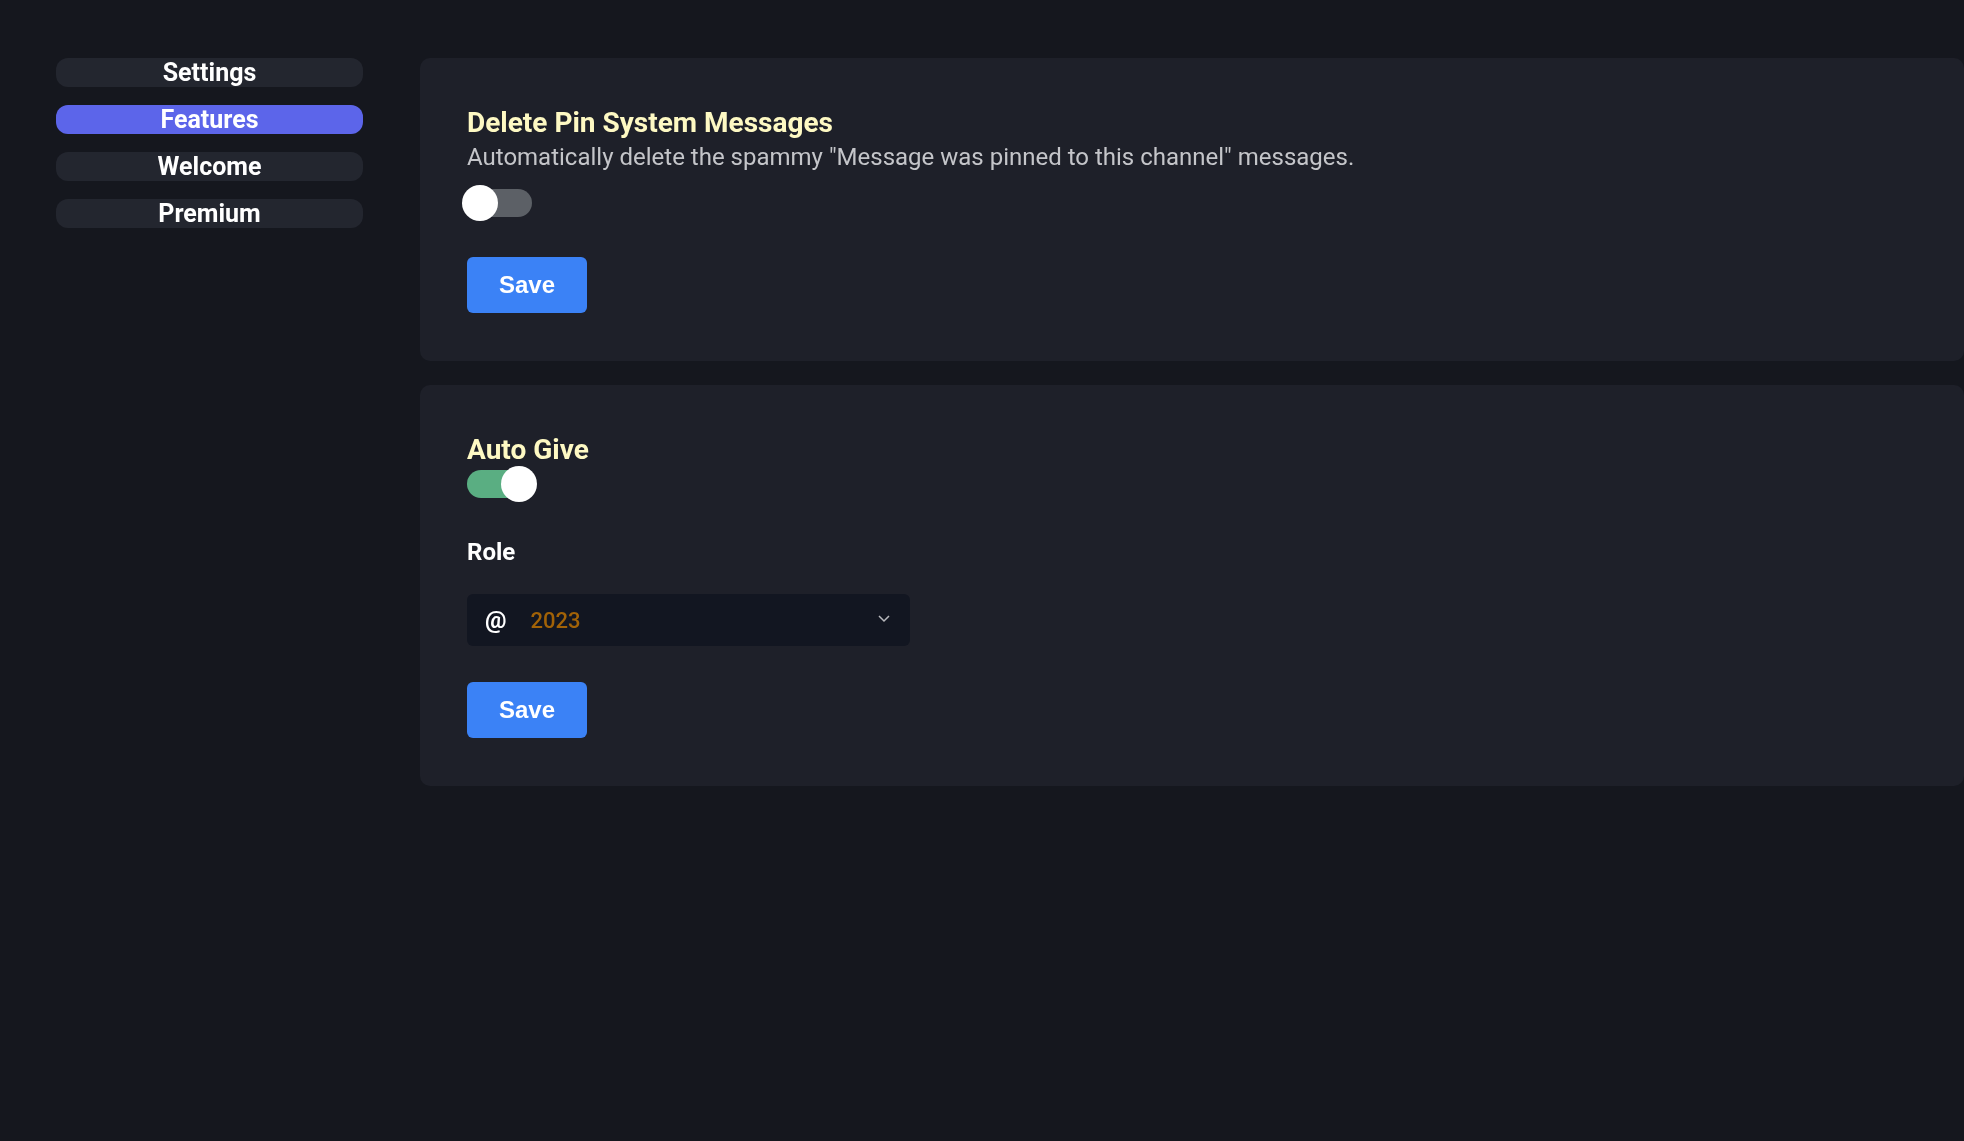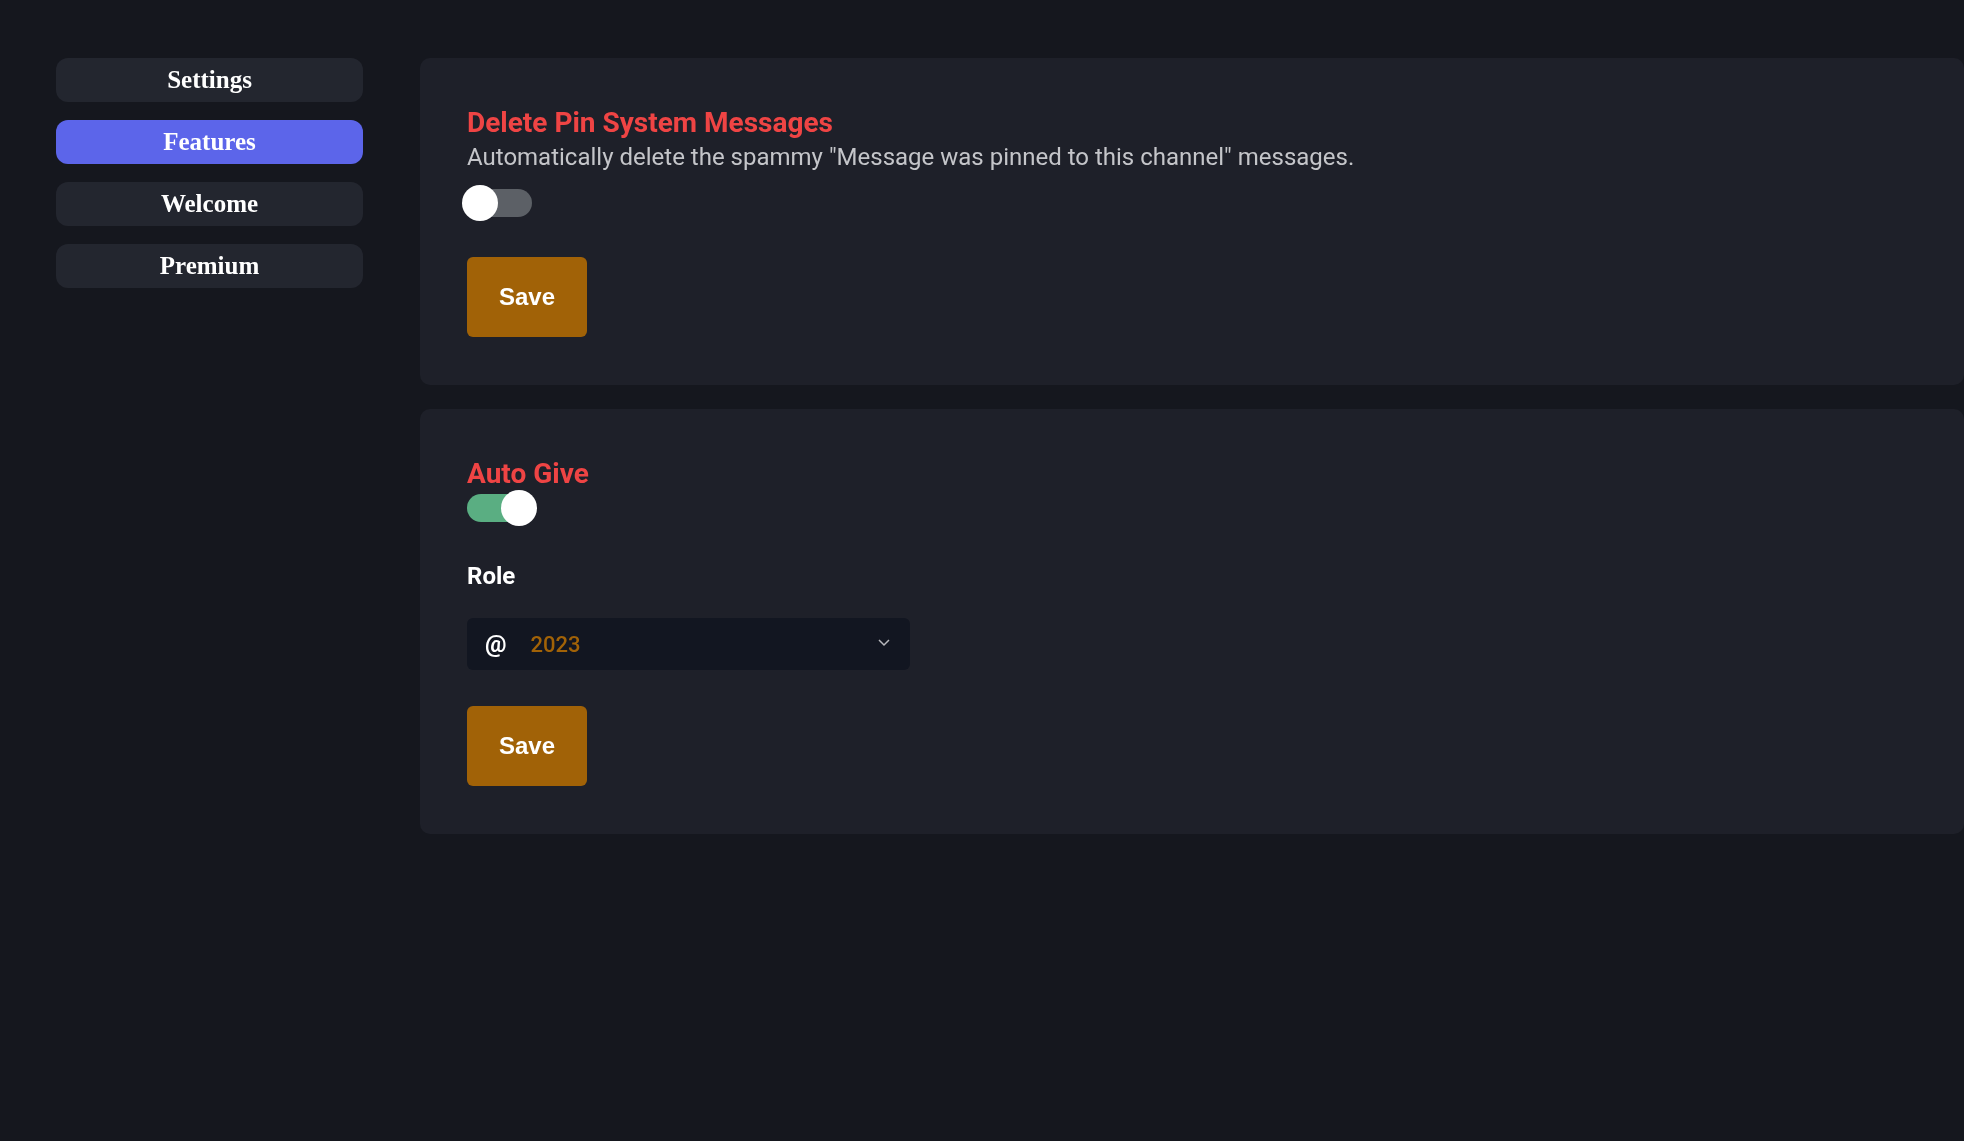--- a/index.html
+++ b/index.html
@@ -23,43 +23,42 @@
   .sidebar {
     width: 307px;
     flex-shrink: 0;
   }
   .sidebar-item {
     background-color: #23262f;
     color: #ffffff;
     font-weight: 700;
     font-size: 25px;
     text-align: center;
-    padding: 8px 0;
+    padding: 0 0;
     border-radius: 12px;
     margin-bottom: 18px;
     cursor: pointer;
-    font-family: Liberation Serif, serif;
   }
   .sidebar-item.active {
     background-color: #5c65ea;
   }
   .main {
     flex: 1;
     margin-left: 57px;
   }
   .card {
     background-color: #1e2029;
     border-radius: 10px;
     padding: 48px 47px 48px 47px;
     margin-bottom: 24px;
   }
   .card-title {
     font-size: 28px;
     font-weight: 700;
-    color: #ef4444;
+    color: #fef9c3;
     margin-bottom: 4px;
   }
   .card-desc {
     font-size: 24px;
     font-weight: 400;
     color: #c4c5c9;
     margin-bottom: 18px;
   }
   .toggle {
     position: relative;
@@ -84,27 +83,27 @@
     top: 50%;
     transform: translateY(-50%);
   }
   .toggle.off .toggle-knob {
     left: -5px;
   }
   .toggle.on .toggle-knob {
     right: -5px;
   }
   .save-btn {
-    background-color: #a16207;
+    background-color: #3b82f6;
     color: #ffffff;
     font-weight: 700;
     font-size: 24px;
     border: none;
     border-radius: 6px;
-    padding: 26px 32px;
+    padding: 14px 32px;
     cursor: pointer;
   }
   .field-label {
     font-size: 24px;
     font-weight: 700;
     color: #ffffff;
     margin-bottom: 28px;
   }
   .select-box {
     background-color: #121621;

